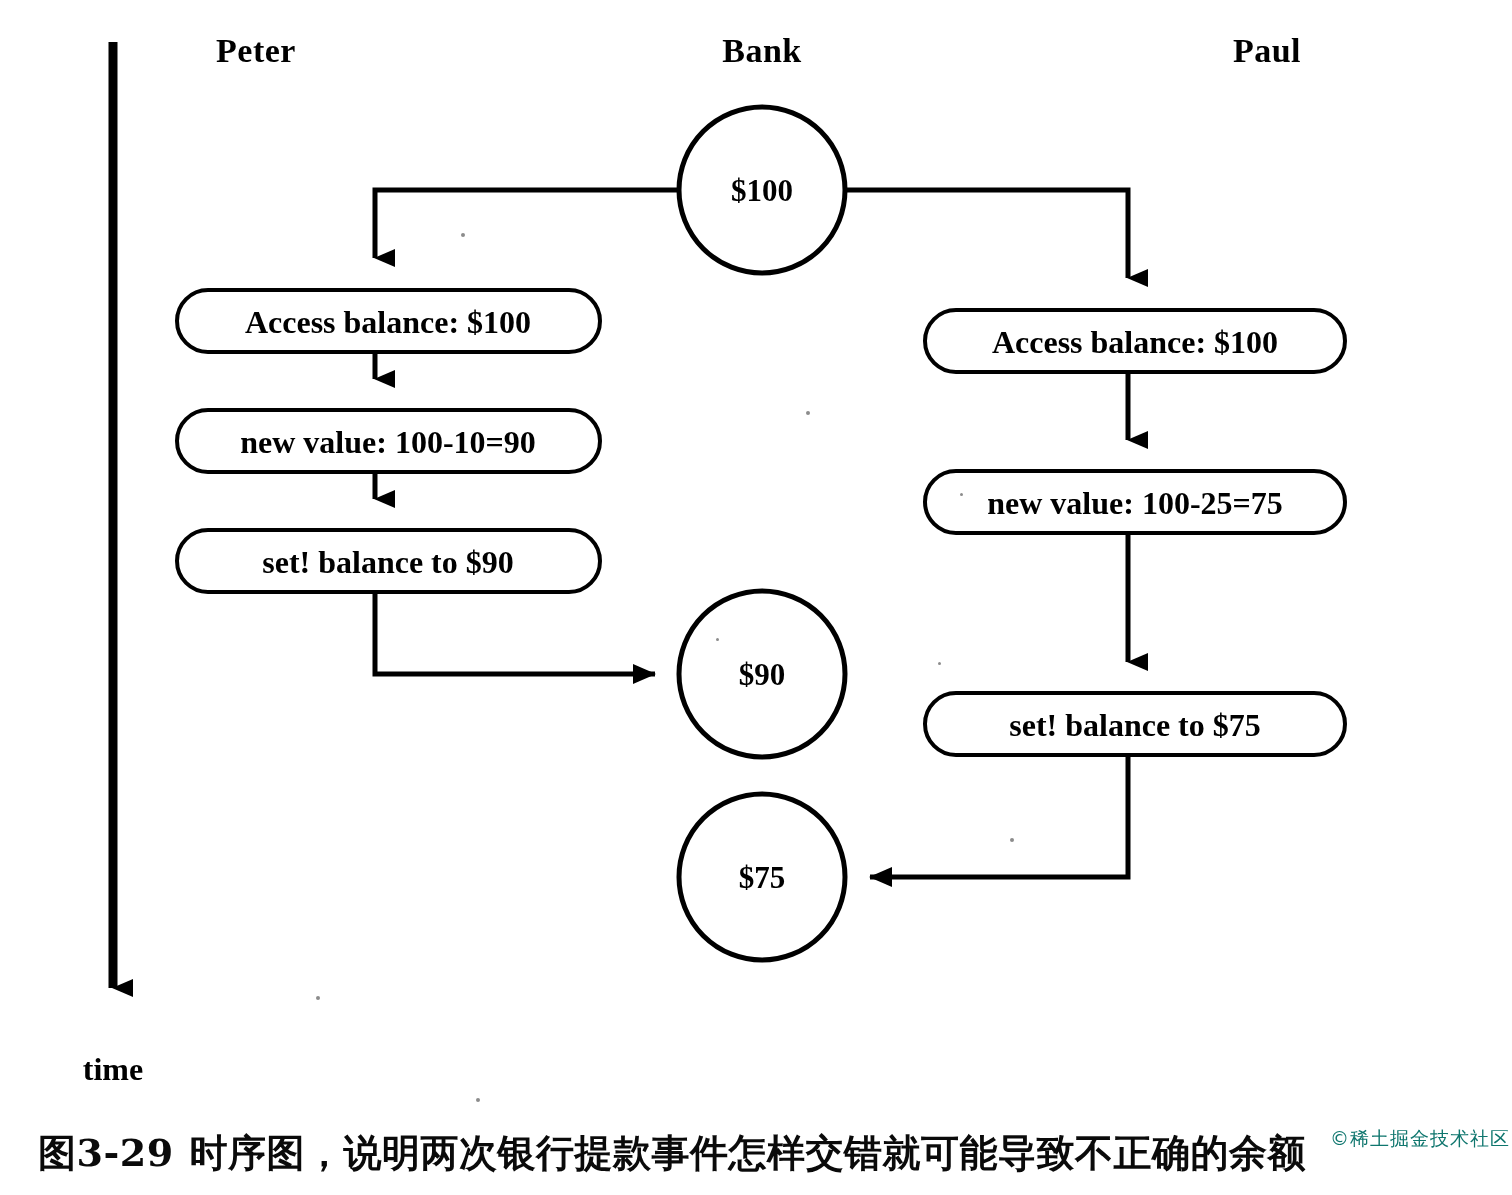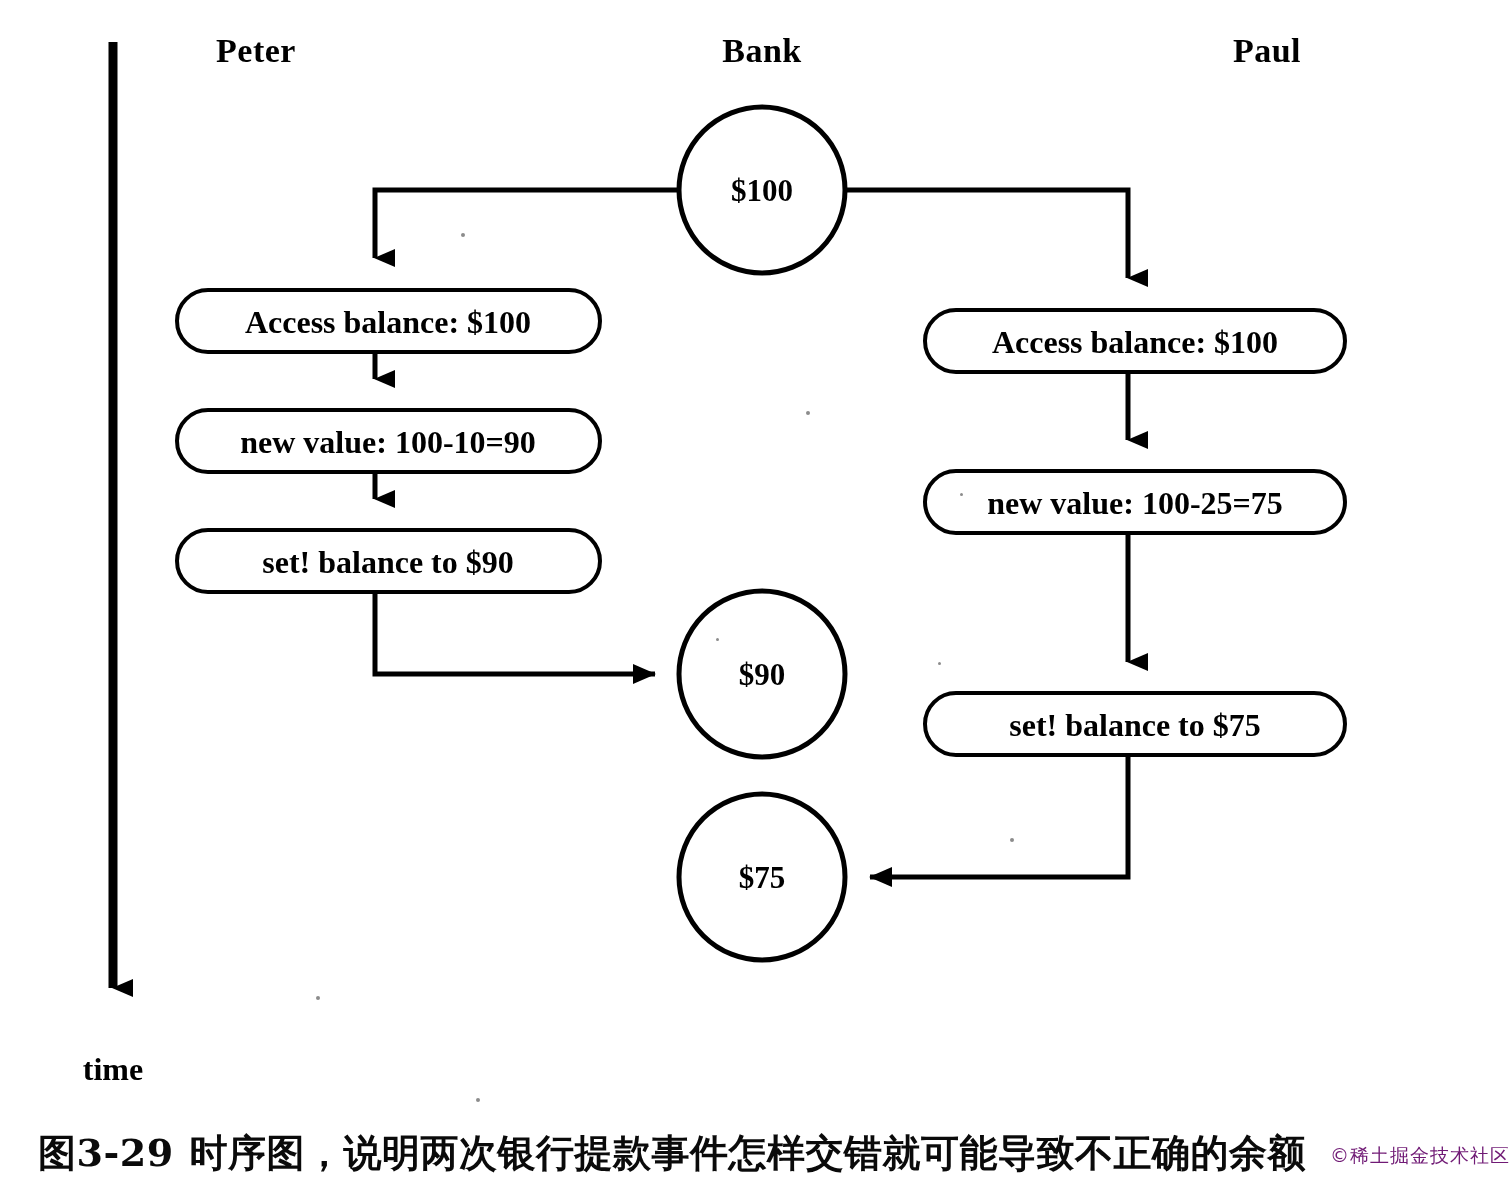--- a/index.html
+++ b/index.html
@@ -62,25 +62,24 @@
     white-space: nowrap;
     color: #0a0a0a;
   }
   .caption .fig-num { margin-right: 16px; }
   .watermark {
     position: absolute;
     left: 1330px;
     top: 1126px;
     font-family: "DejaVu Sans", "Liberation Sans", sans-serif;
     font-size: 19px;
-    color: #701a75;
+    color: #0f766e;
     letter-spacing: 1px;
     white-space: nowrap;
     pointer-events: none;
-    margin-top: 17px;
   }
   .speck {
     position: absolute;
     background: #8c8c8c;
     border-radius: 50%;
     pointer-events: none;
   }
 </style>
 </head>
 <body>

